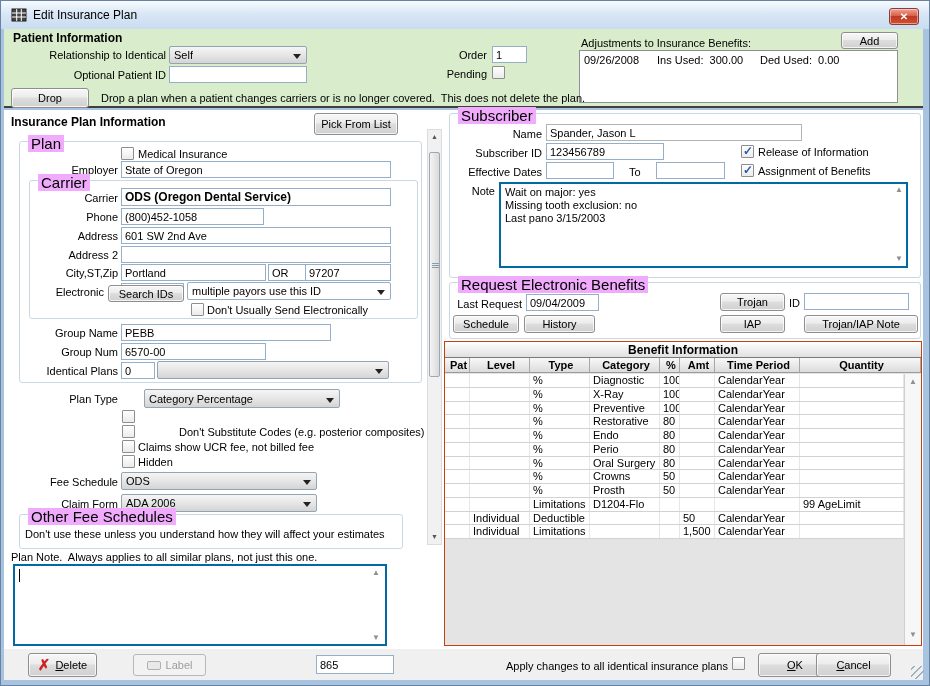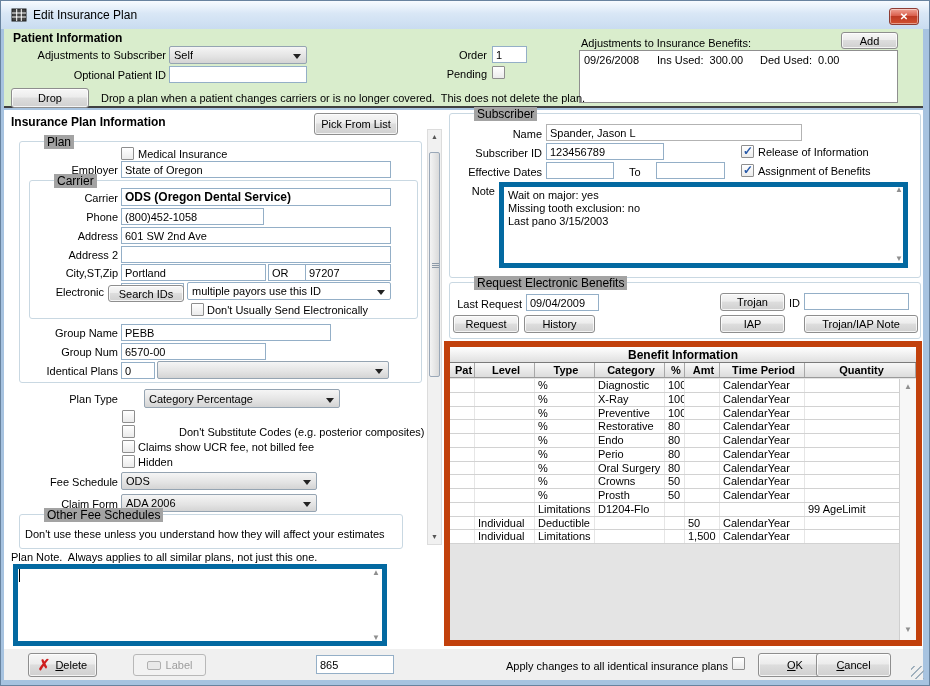--- a/index.html
+++ b/index.html
@@ -23,48 +23,48 @@
   .green { position:absolute; left:3px; top:28px; width:919px; height:79px; background:#d9edcc; border-bottom:2px solid #404040; }
   .main  { position:absolute; left:3px; top:109px; width:919px; height:539px; background:#fff; }
   .footerstrip { position:absolute; left:3px; top:648px; width:919px; height:31px; background:#f0f0f0; }
   
   .lbl { position:absolute; white-space:pre; font-size:11px; line-height:13px; }
   .rl  { text-align:right; }
   .hdr { position:absolute; font-weight:bold; font-size:12px; white-space:pre; }
   .tb  { position:absolute; border:1px solid #94afc7; background:#fff; height:17px; padding:0 3px;
          font-family:"Liberation Sans",sans-serif; font-size:11px; color:#000; }
   .tb.bold { font-weight:bold; font-size:12px; }
-  .ta  { position:absolute; border:5px solid #0369a1; background:#fff; resize:none; overflow:hidden;
+  .ta  { position:absolute; border:2px solid #0369a1; background:#fff; resize:none; overflow:hidden;
          font-family:"Liberation Sans",sans-serif; font-size:11px; line-height:13px; padding:2px 16px 2px 4px; }
   .btn { position:absolute; border:1px solid #8e8e8e; border-radius:3px; cursor:default;
          background:linear-gradient(#f7f7f7, #ececec 45%, #dddddd 50%, #d0d0d0);
          box-shadow:inset 0 0 0 1px rgba(255,255,255,.75);
          display:flex; align-items:center; justify-content:center; font-size:11px; white-space:pre; }
   .btn.disabled { color:#9d9d9d; border-color:#b8b8b8; background:#f2f2f2; box-shadow:none; }
   .combo { position:absolute; border:1px solid #95a4b2; border-radius:2px; height:18px;
          background:linear-gradient(#f5f5f5, #e3e3e3 60%, #d4d4d4); display:flex; align-items:center; }
   .combo.white { background:#fff; border-color:#94afc7; }
   .combo-text { padding-left:4px; white-space:pre; overflow:hidden; }
   .arr { position:absolute; right:5px; top:7px; width:0; height:0;
          border-left:4px solid transparent; border-right:4px solid transparent; border-top:5px solid #222; }
   .cb  { position:absolute; width:13px; height:13px; border:1px solid #8e8e8e; border-radius:1px;
          background:linear-gradient(#ffffff,#ebebeb); }
   .cb.checked::after { content:"✓"; position:absolute; left:1px; top:-2px; color:#2859a8; font-size:12px; font-weight:bold; }
   .grp { position:absolute; border:1px solid #c9d8e2; border-radius:3px; }
-  .grp-legend { position:absolute; top:-7px; left:24px; background:#a3a3a3; padding:0 3px; white-space:pre; font-size:12px; }
+  .grp-legend { position:absolute; top:-7px; left:8px; background:#f0abfc; padding:0 3px; white-space:pre; font-size:15px; }
   
   .vscroll { position:absolute; left:426px; top:128px; width:15px; height:416px; background:#f1f1f1; border:1px solid #dcdcdc; }
   .sb-arrow { position:absolute; left:0; width:13px; height:14px; color:#555; font-size:7px; text-align:center; line-height:14px; }
   .vthumb { position:absolute; left:1px; top:22px; width:11px; height:225px; border:1px solid #9aa8b8; border-radius:2px;
             background:linear-gradient(90deg,#f4f4f4,#dadada); }
   .vthumb-grip { position:absolute; left:2px; top:110px; width:7px; height:5px;
             background:repeating-linear-gradient(#8d9aa8 0 1px, transparent 1px 2px); }
   .mini-arrow { position:absolute; color:#8f8f8f; font-size:8px; line-height:8px; }
   
-  .btable { position:absolute; left:443px; top:340px; width:478px; height:305px; border:6px solid #c2410c; background:#e4e4e4; }
+  .btable { position:absolute; left:443px; top:340px; width:478px; height:305px; border:1px solid #c2410c; background:#e4e4e4; }
   .btitle { height:16px; background:linear-gradient(#ffffff,#e0e0e0); border-bottom:1px solid #7a7a7a;
             font-weight:bold; font-size:12px; text-align:center; line-height:16px; }
   .bheader { display:flex; height:15px; background:linear-gradient(#f8f8f8,#dcdcdc); border-bottom:1px solid #9a9a9a;
              font-weight:bold; }
   .bheader .bcell { text-align:center; line-height:14px; border-right:1px solid #a8a8a8; overflow:hidden; }
   .bbody { position:absolute; left:0; top:32px; width:459px; }
   .brow { display:flex; height:13.75px; background:#fff; border-bottom:1px solid #d2d2d2; }
   .bcell { overflow:hidden; white-space:pre; padding-left:3px; line-height:13px; font-size:11px; border-right:1px solid #e6e6e6; }
   .c0{width:25px;} .c1{width:60px;} .c2{width:60px;} .c3{width:70px;} .c4{width:20px;} .c5{width:35px;} .c6{width:85px;} .c7{flex:1;}
   .btable-sb { position:absolute; right:0; top:32px; bottom:0; width:17px; background:#f7f7f7; border-left:1px solid #cfcfcf; }
@@ -91,21 +91,21 @@
     </svg>
     <span class="title-text">Edit Insurance Plan</span>
     <div class="close-btn">
         <span>✕</span>
       </div>
   </div>
 
   <div class="green"></div>
   <div class="hdr" style="left:12px; top:30px;">Patient Information</div>
 
-  <div class="lbl rl" style="left:20px; top:48px; width:145px;">Adjustments to Subscriber</div>
+  <div class="lbl rl" style="left:20px; top:48px; width:145px;">Relationship to Identical</div>
   <div class="combo" style="left:168px; top:45px; width:138px;">
     <span class="combo-text">Self</span>
     <span class="arr"></span>
   </div>
 
   <div class="lbl rl" style="left:20px; top:68px; width:145px;">Optional Patient ID</div>
   <input class="tb" style="left: 168px; top: 65px; width: 138px;" value="">
 
   <div class="lbl rl" style="left:420px; top:48px; width:66px;">Order</div>
   <input class="tb" style="left: 491px; top: 45px; width: 35px;" value="1">
@@ -245,21 +245,21 @@
 Missing tooth exclusion: no
 Last pano 3/15/2003</textarea>
   <span class="mini-arrow" style="left:894px; top:185px;">▲</span>
   <span class="mini-arrow" style="left:894px; top:254px;">▼</span>
 
   <div class="grp" style="left:448px; top:281px; width:472px; height:57px;">
     <span class="grp-legend">Request Electronic Benefits</span>
   </div>
   <div class="lbl rl" style="left:400px; top:297px; width:121px;">Last Request</div>
   <input class="tb" style="left: 525px; top: 293px; width: 73px;" value="09/04/2009">
-  <div class="btn" style="left:452px; top:314px; width:66px; height:18px;">Request</div>
+  <div class="btn" style="left:452px; top:314px; width:66px; height:18px;">Schedule</div>
   <div class="btn" style="left:523px; top:314px; width:71px; height:18px;">History</div>
   <div class="btn" style="left:719px; top:292px; width:65px; height:18px;">Trojan</div>
   <div class="lbl" style="left:788px; top:296px;">ID</div>
   <input class="tb" style="left: 803px; top: 292px; width: 105px;" value="">
   <div class="btn" style="left:719px; top:314px; width:65px; height:18px;">IAP</div>
   <div class="btn" style="left:803px; top:314px; width:114px; height:18px;">Trojan/IAP Note</div>
 
   <div class="btable">
     <div class="btitle">Benefit Information</div>
     <div class="bheader">

